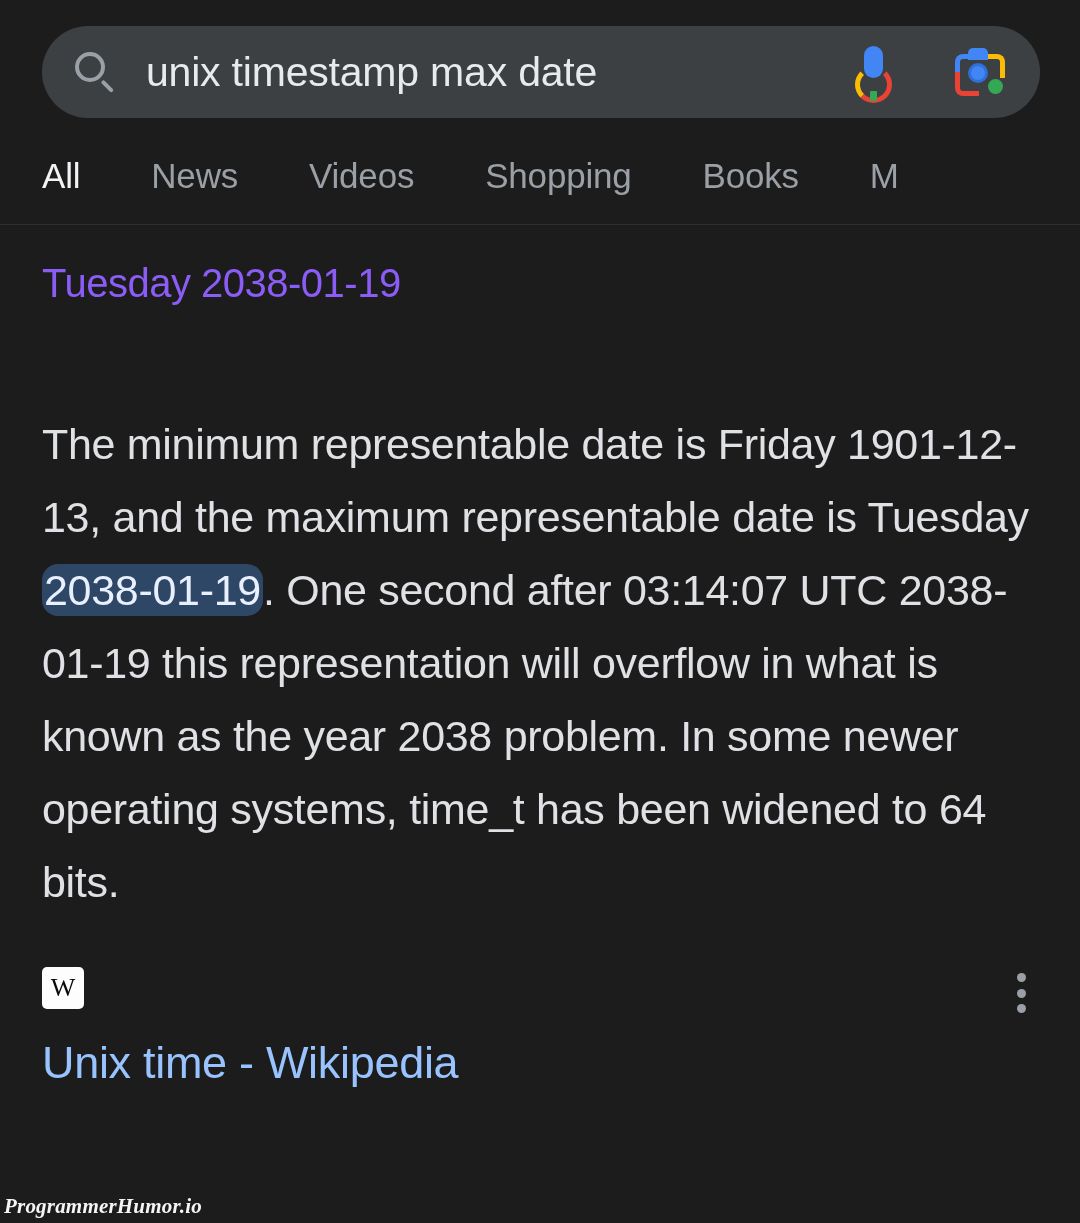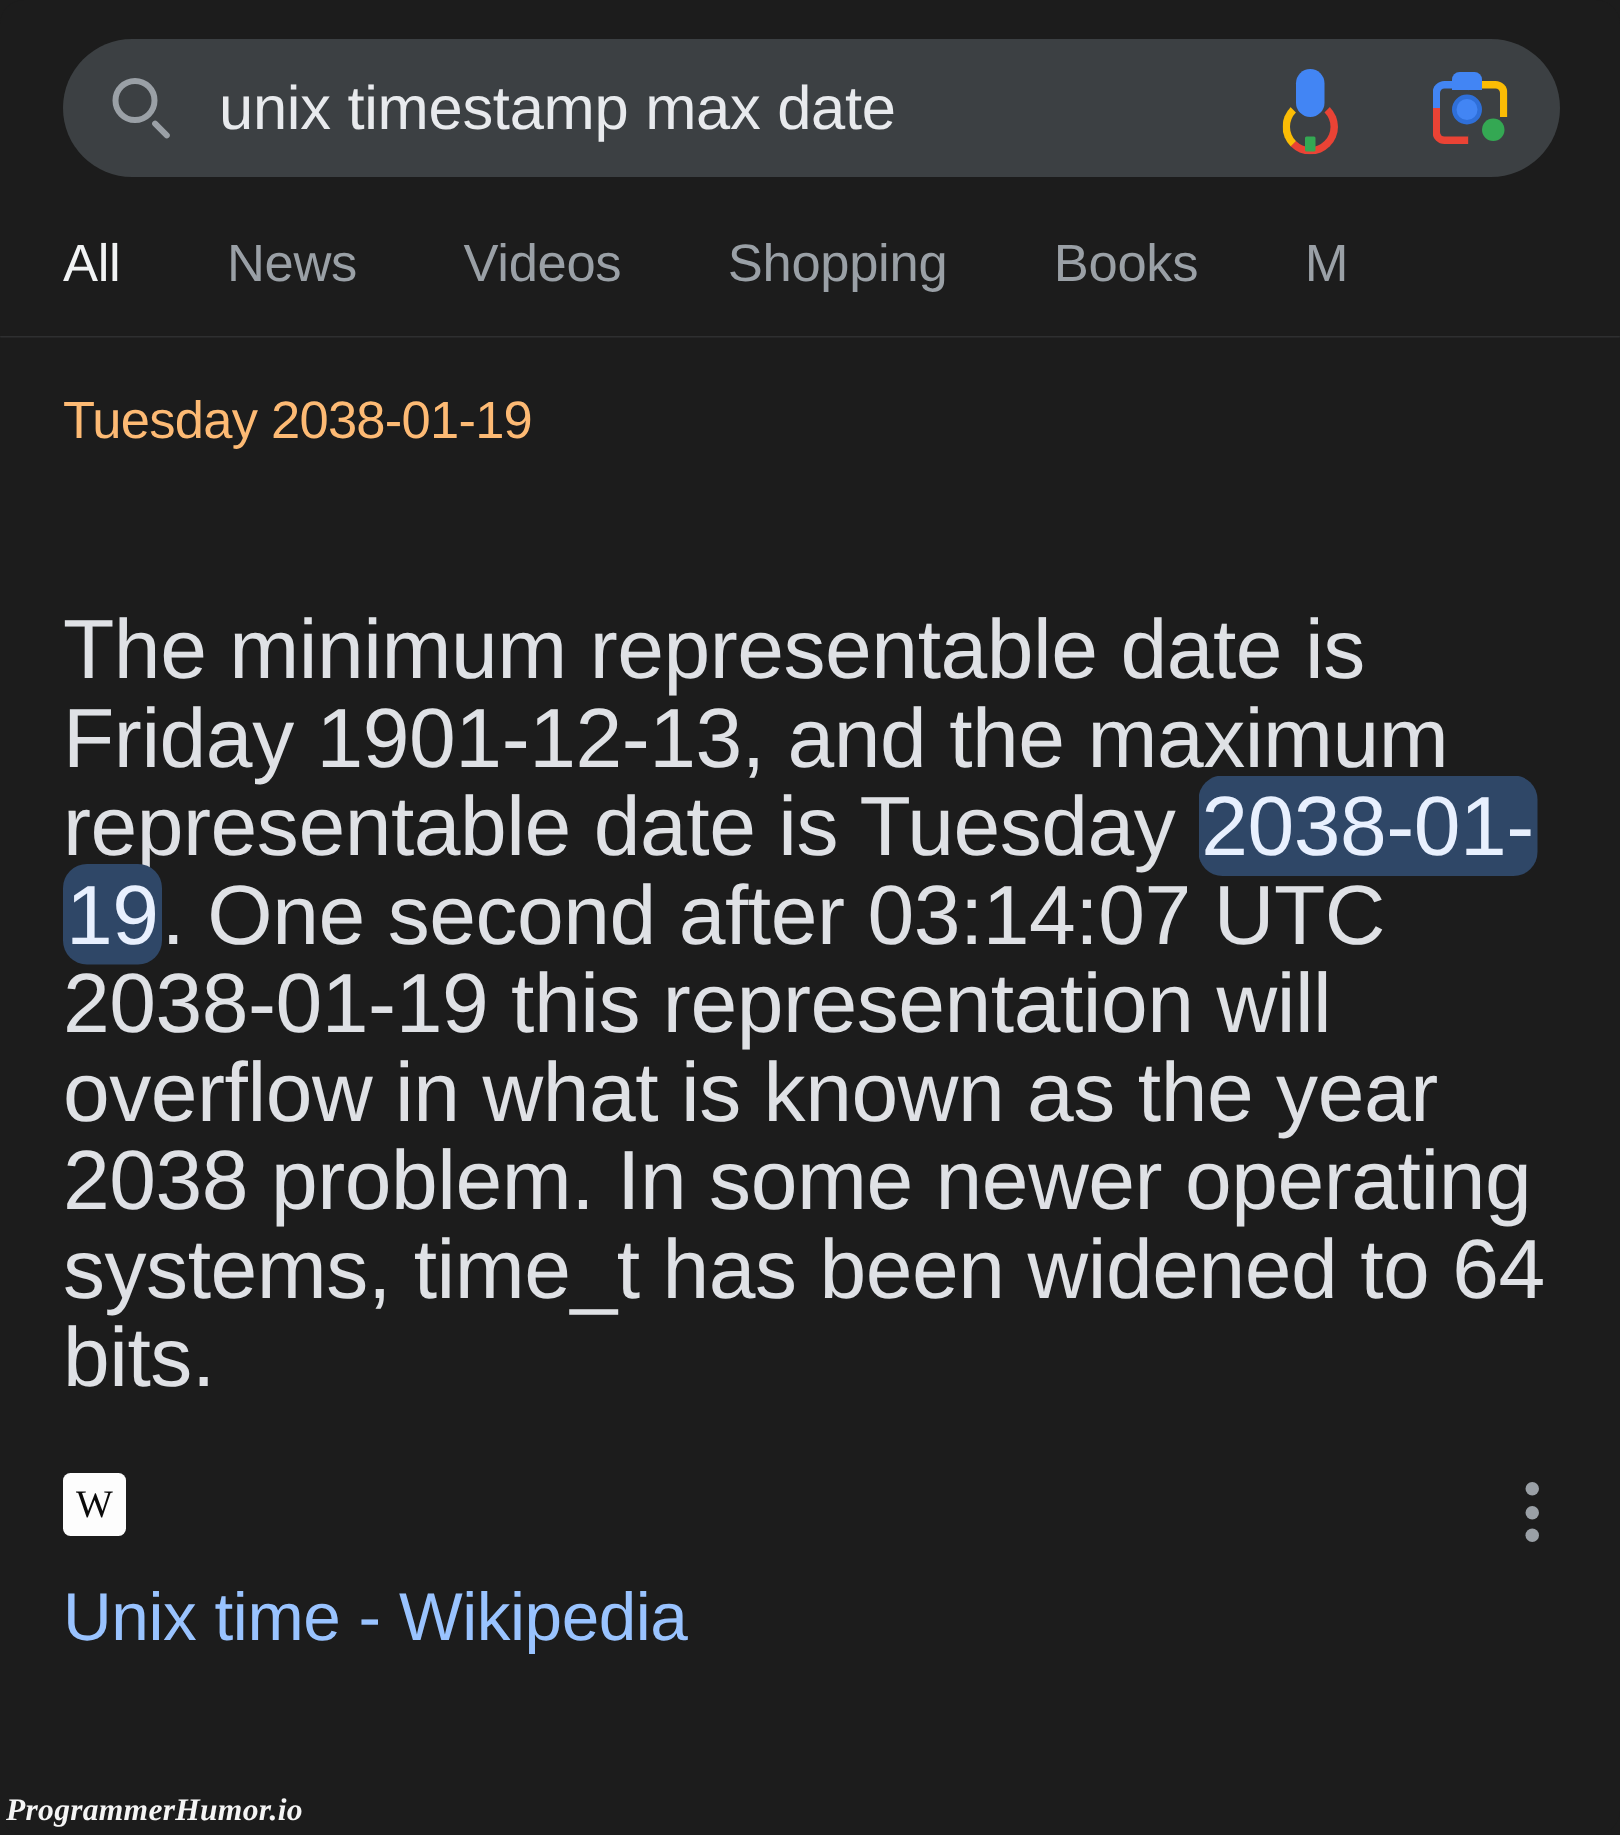--- a/index.html
+++ b/index.html
@@ -178,29 +178,29 @@
     background: #2e2f30;
     margin-top: 16px;
   }
 
   
   .content {
     padding: 0 42px;
   }
 
   .headline {
-    font-size: 35px;
-    color: #fdba74;
+    font-size: 40px;
+    color: #8b5cf6;
     letter-spacing: -0.5px;
     padding-top: 36px;
   }
 
   .snippet {
-    font-size: 56px;
-    line-height: 59px;
+    font-size: 43px;
+    line-height: 73px;
     color: #dfe1e5;
     padding-top: 102px;
     letter-spacing: -0.3px;
   }
 
   .hl {
     background: #2e4karma;
     background: #2f4767;
     color: #e8f0fe;
     box-decoration-break: clone;

